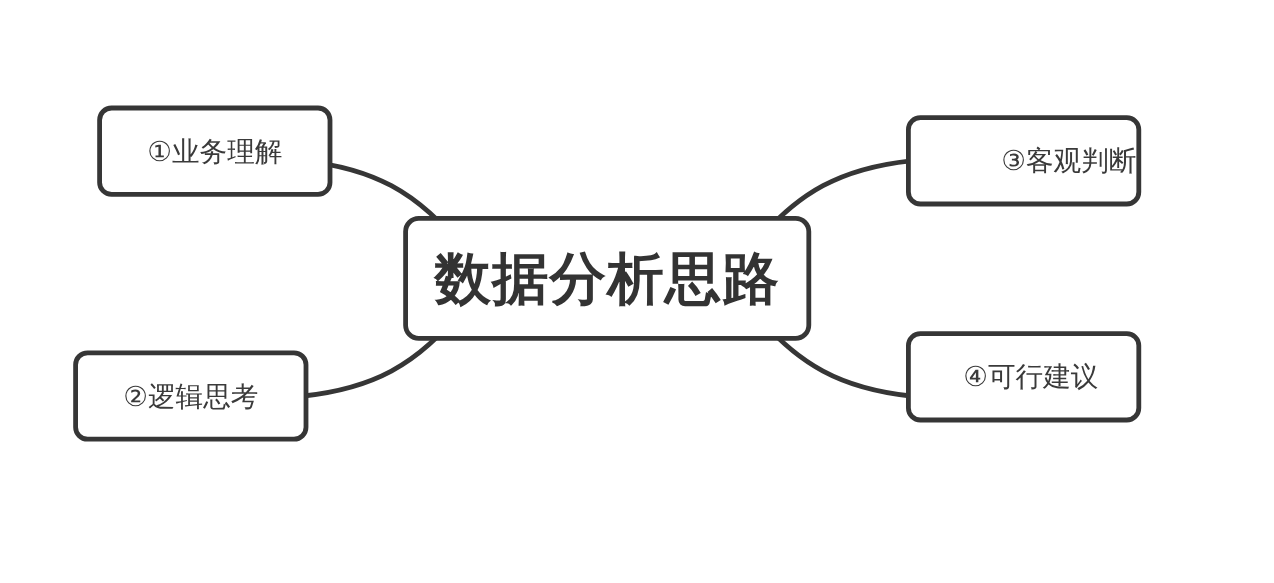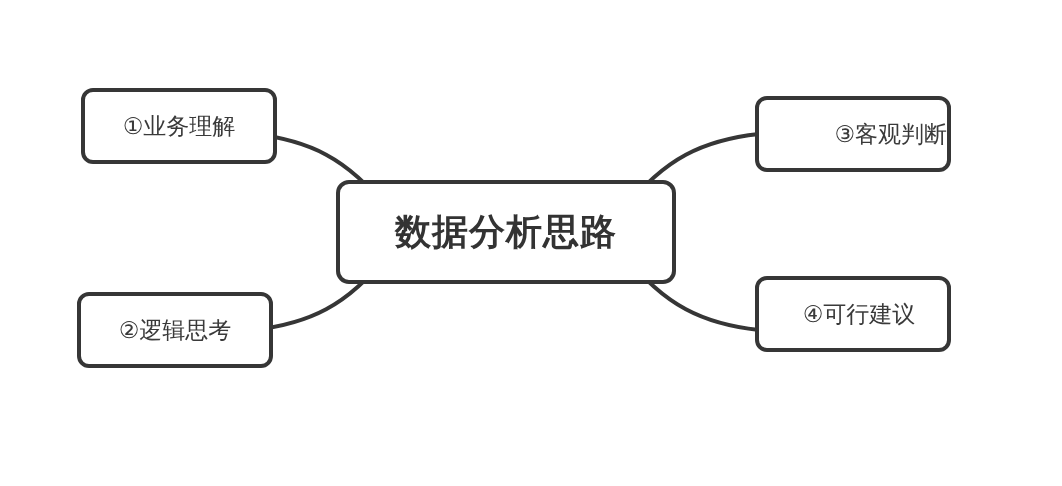--- a/index.html
+++ b/index.html
@@ -40,34 +40,34 @@
     align-items: center;
     justify-content: center;
     background: var(--node-fill);
     border: 4px solid var(--node-border);
     cursor: default;
   }
   .node-central {
     left: 336px; top: 180px;
     width: 340px; height: 104px;
     border-radius: 13px;
-    font-size: 36px;
+    font-size: 47px;
     font-weight: 700;
     letter-spacing: 1px;
     color: var(--central-text);
   }
   .node-branch {
     width: 196px; height: 76px;
     border-radius: 12px;
     font-size: 23px;
     font-weight: 400;
     color: var(--branch-text);
   }
   .pos-top-left     { left: 61px;  top: 88px; margin-left: 20px;  }
-  .pos-bottom-left  { left: 61px;  top: 292px; margin-left: 16px; }
+  .pos-bottom-left  { left: 61px;  top: 292px; }
   .pos-top-right    { left: 755px; top: 96px; justify-content: flex-end;  }
   .pos-bottom-right { left: 755px; top: 276px; padding-left: 12px; }
   .node-label { white-space: nowrap; }
 </style>
 </head>
 <body>
 
 <div class="canvas">
 
   <svg class="connectors" viewBox="0 0 1062 486" xmlns="http://www.w3.org/2000/svg">

